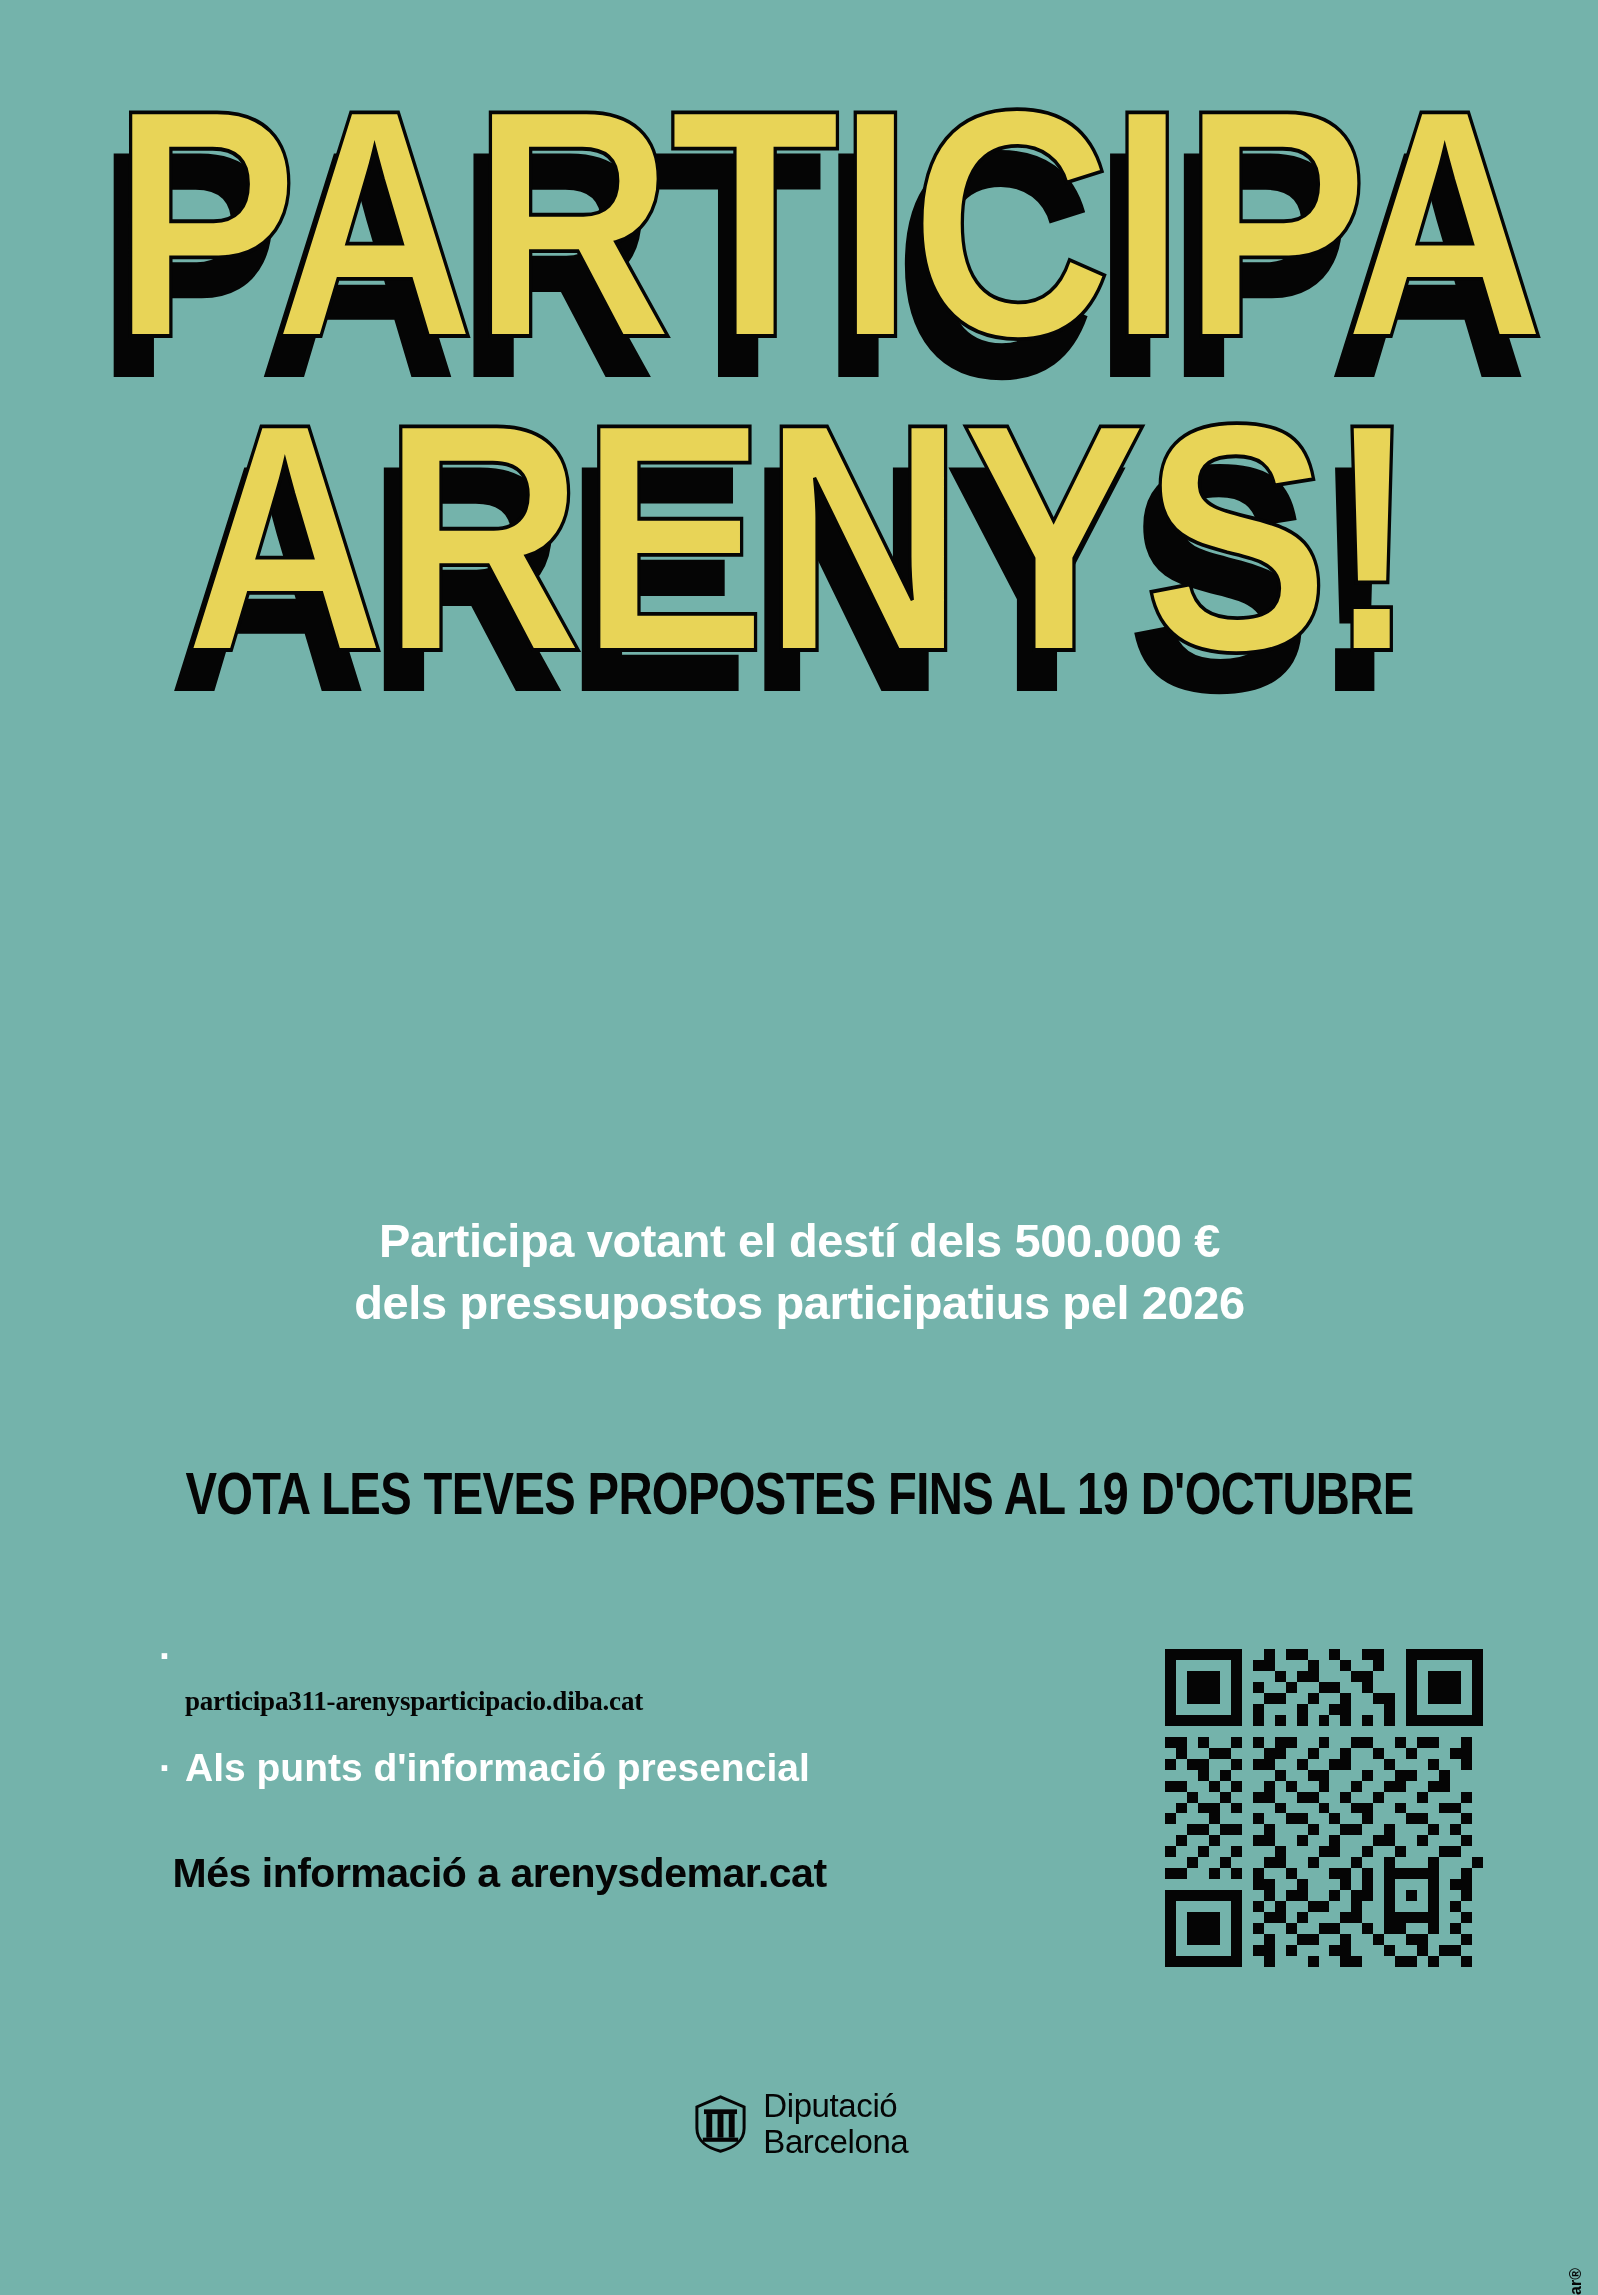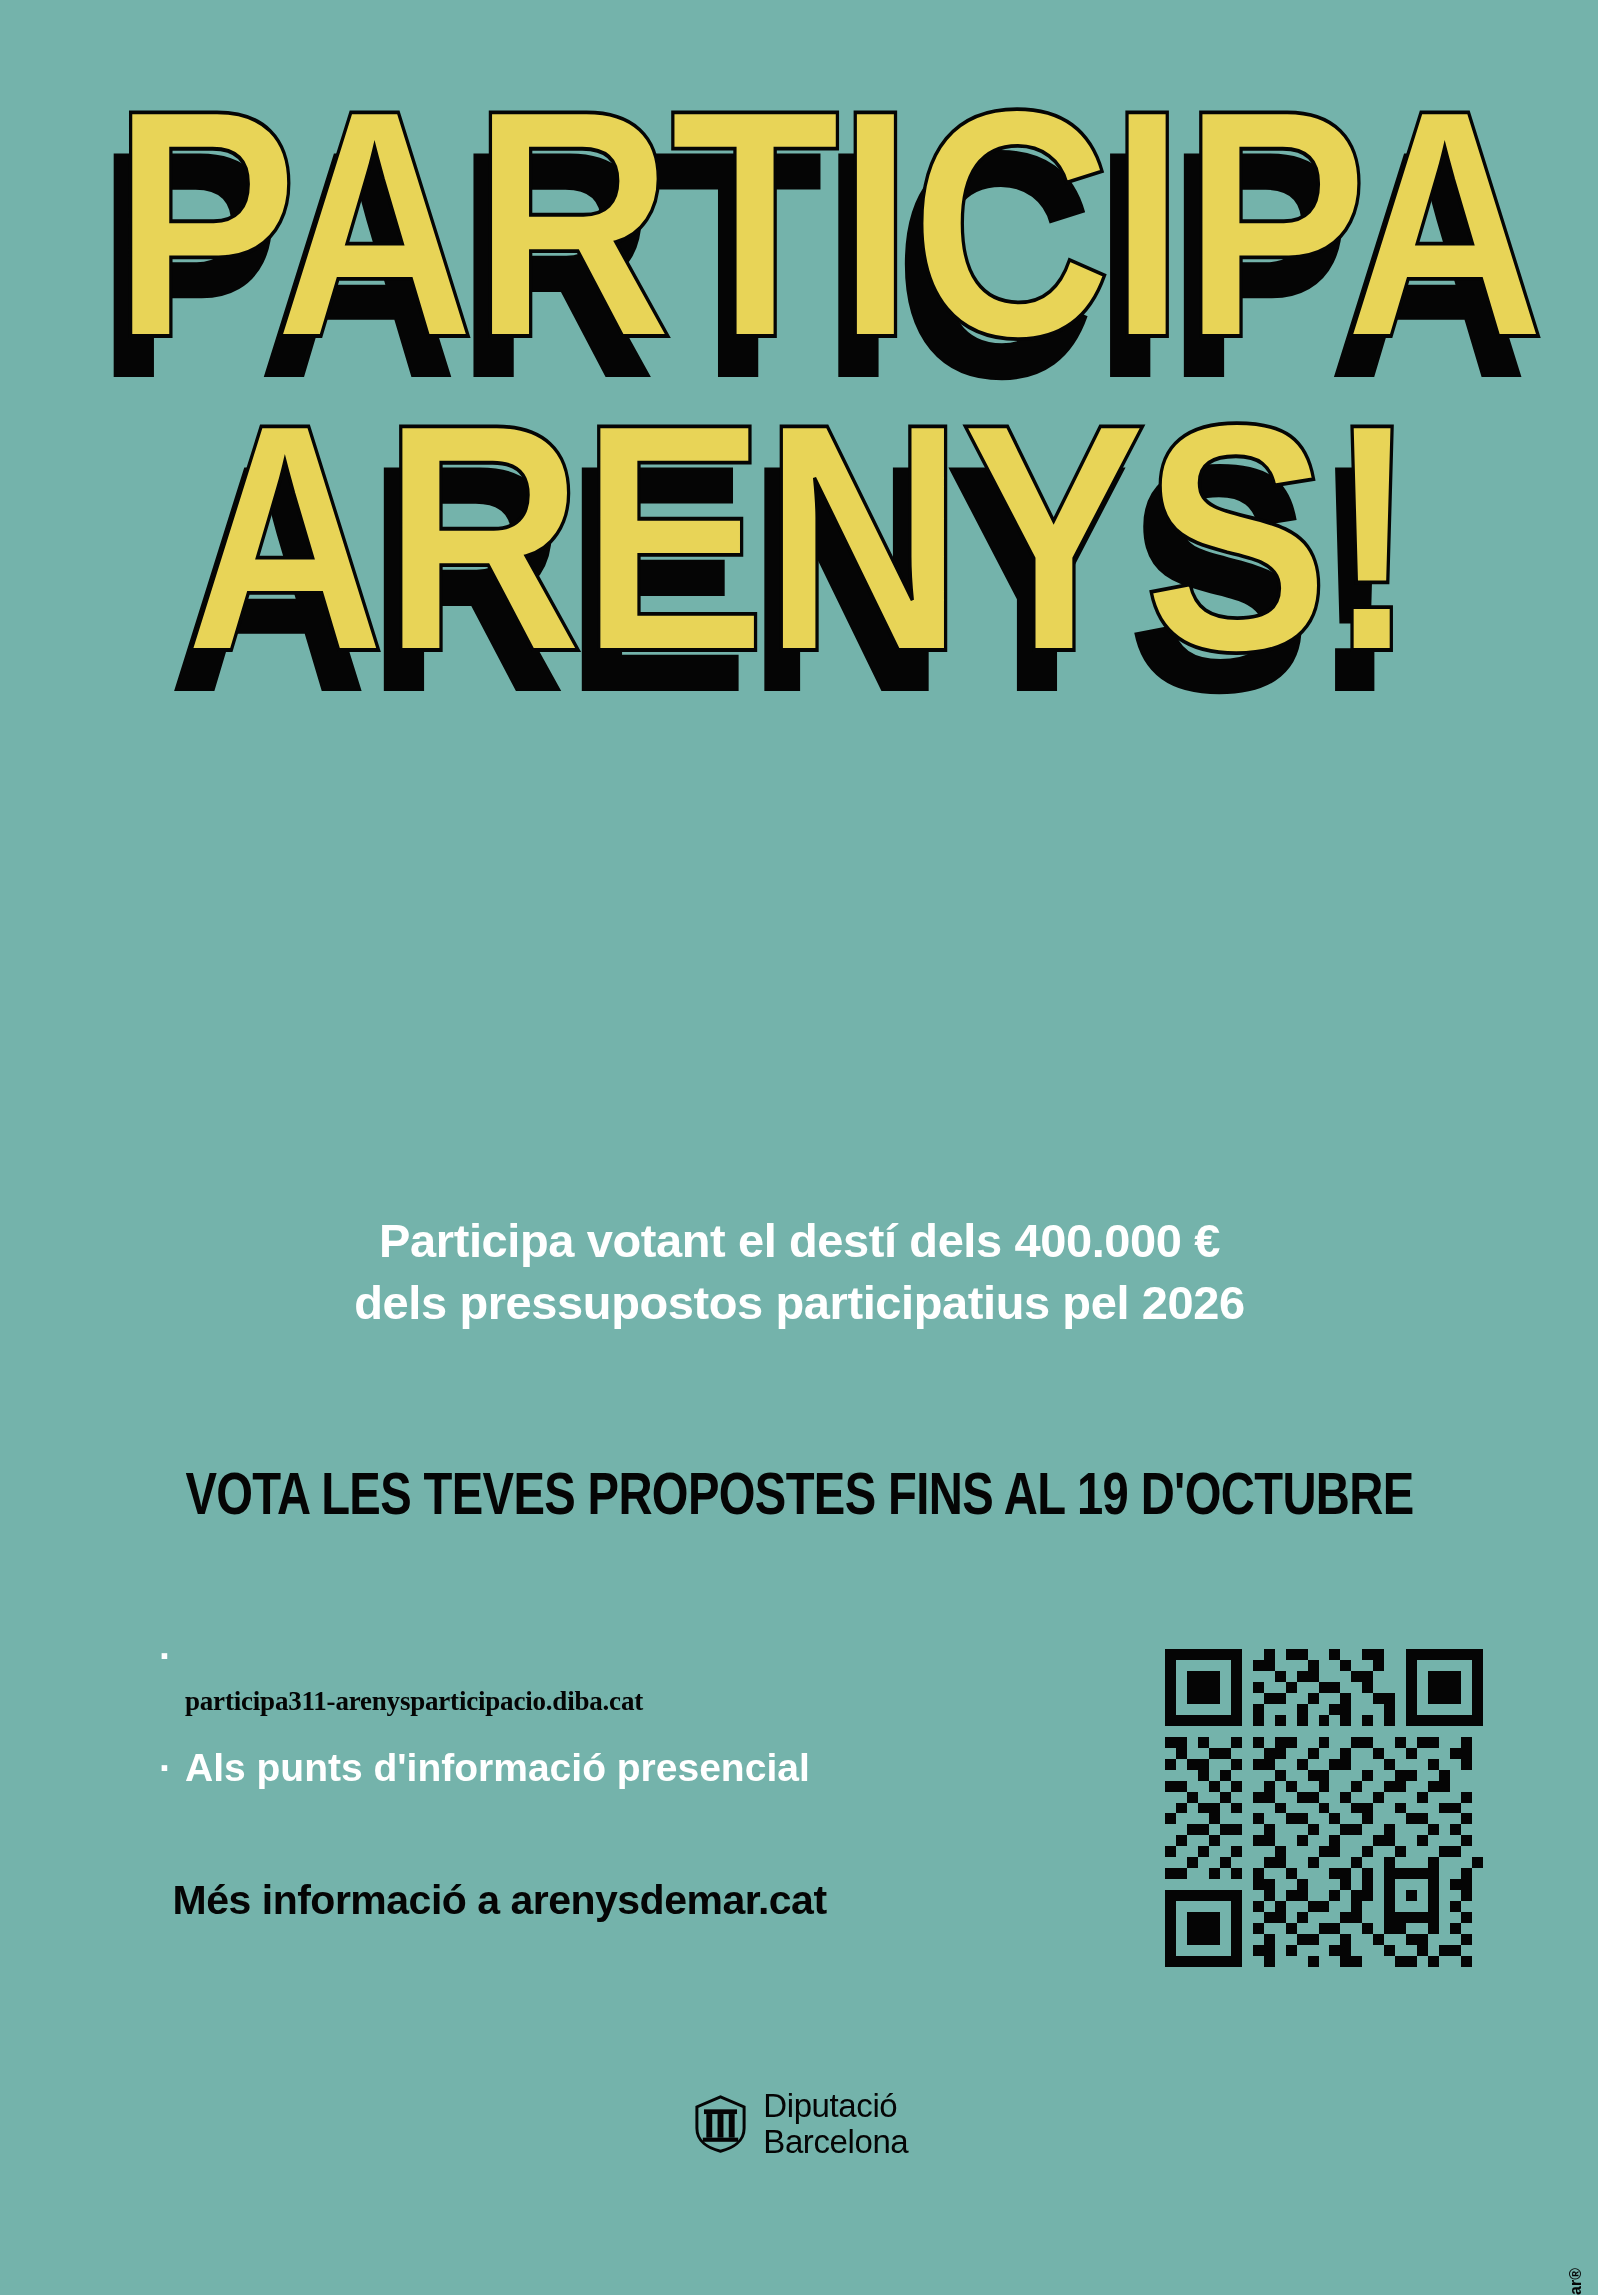--- a/index.html
+++ b/index.html
@@ -121,21 +121,21 @@
     color: #050505;
     font-family: "Liberation Serif", serif;
     font-weight: bold;
     font-size: 27px;
     letter-spacing: -0.2px;
   }
   .bullet-row.second {
     margin-top: 6px;
   }
   .more-info {
-    margin-top: 86px;
+    margin-top: 59px;
     margin-left: 13.6px;
     color: #050505;
     font-size: 41px;
     font-weight: bold;
     letter-spacing: -0.5px;
   }
 
   
   .qr-wrap {
     position: absolute;
@@ -222,21 +222,21 @@
       <span class="hl-shadow">PARTICIPA</span>
       <span class="hl-front">PARTICIPA</span>
     </div>
     <div class="headline-line hl-2">
       <span class="hl-shadow">ARENYS!</span>
       <span class="hl-front">ARENYS!</span>
     </div>
   </div>
 
   <div class="subtitle">
-    <div>Participa votant el destí dels 400.000 €</div>
+    <div>Participa votant el destí dels 500.000 €</div>
     <div>dels pressupostos participatius pel 2026</div>
   </div>
 
   <div class="vote-banner">VOTA LES TEVES PROPOSTES FINS AL 19 D'OCTUBRE</div>
 
   <div class="info-block">
 
     <div class="bullet-row">
       <span class="bullet-dot">·</span>
     </div>

